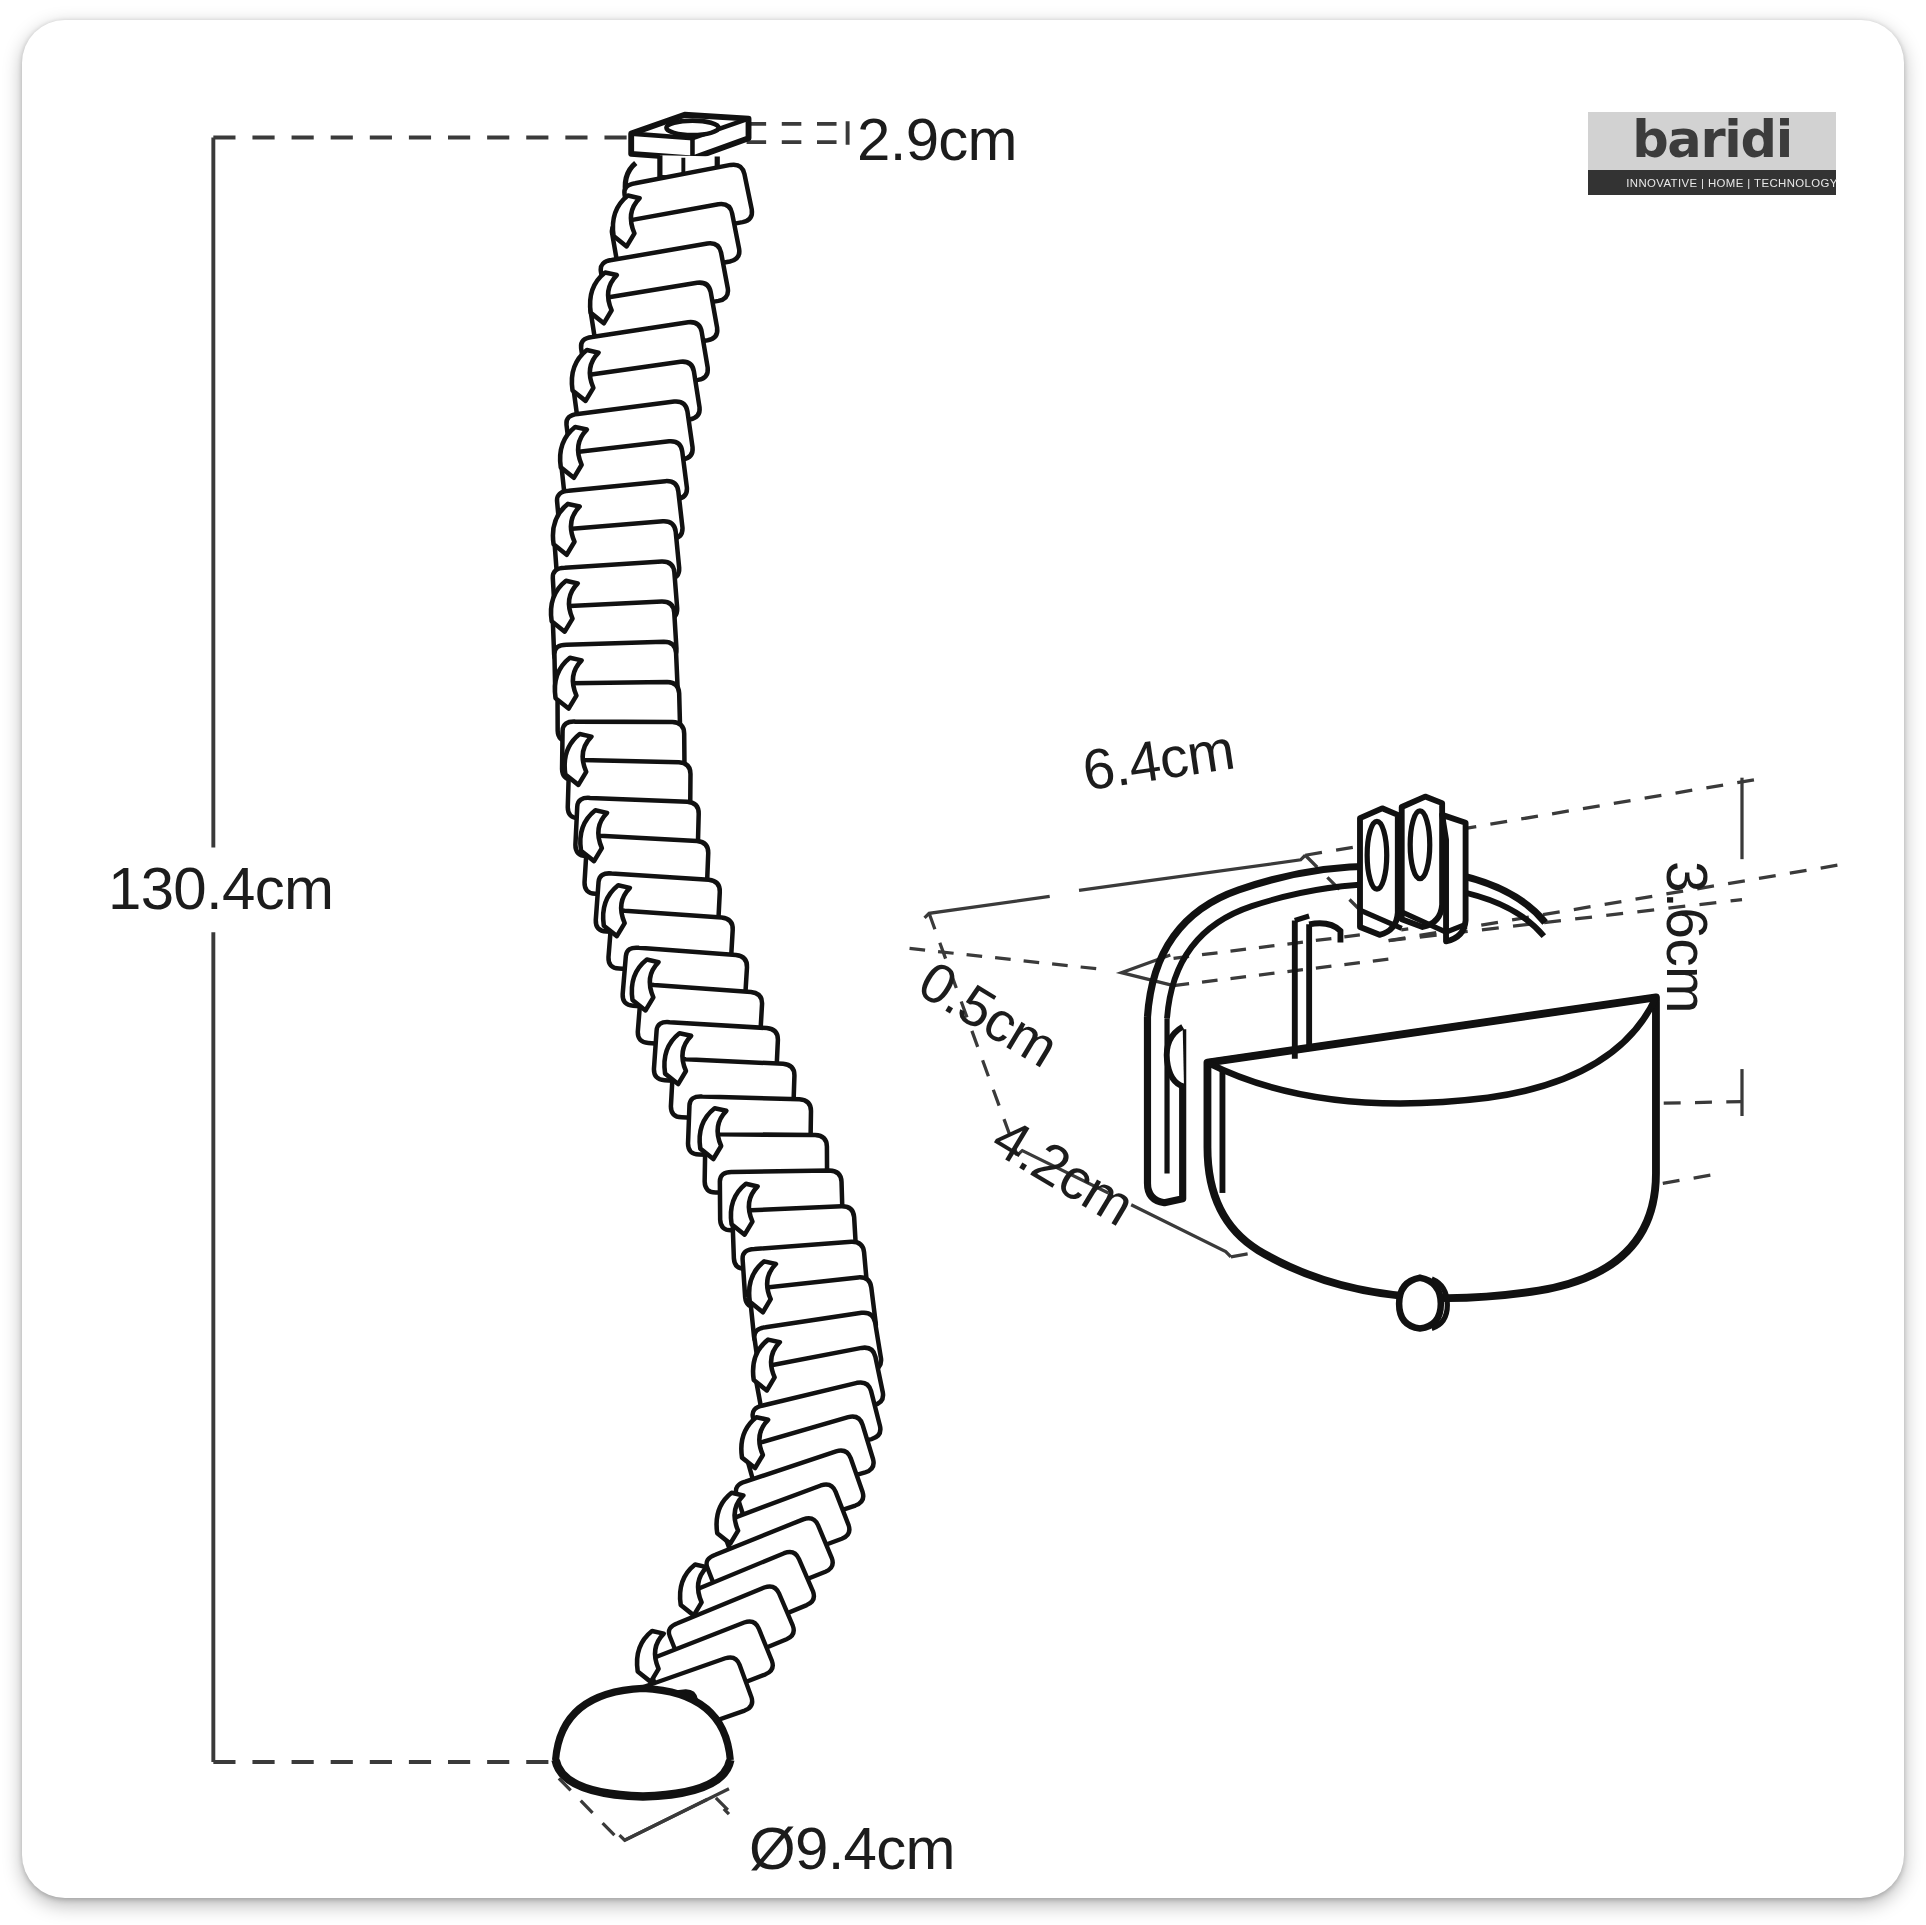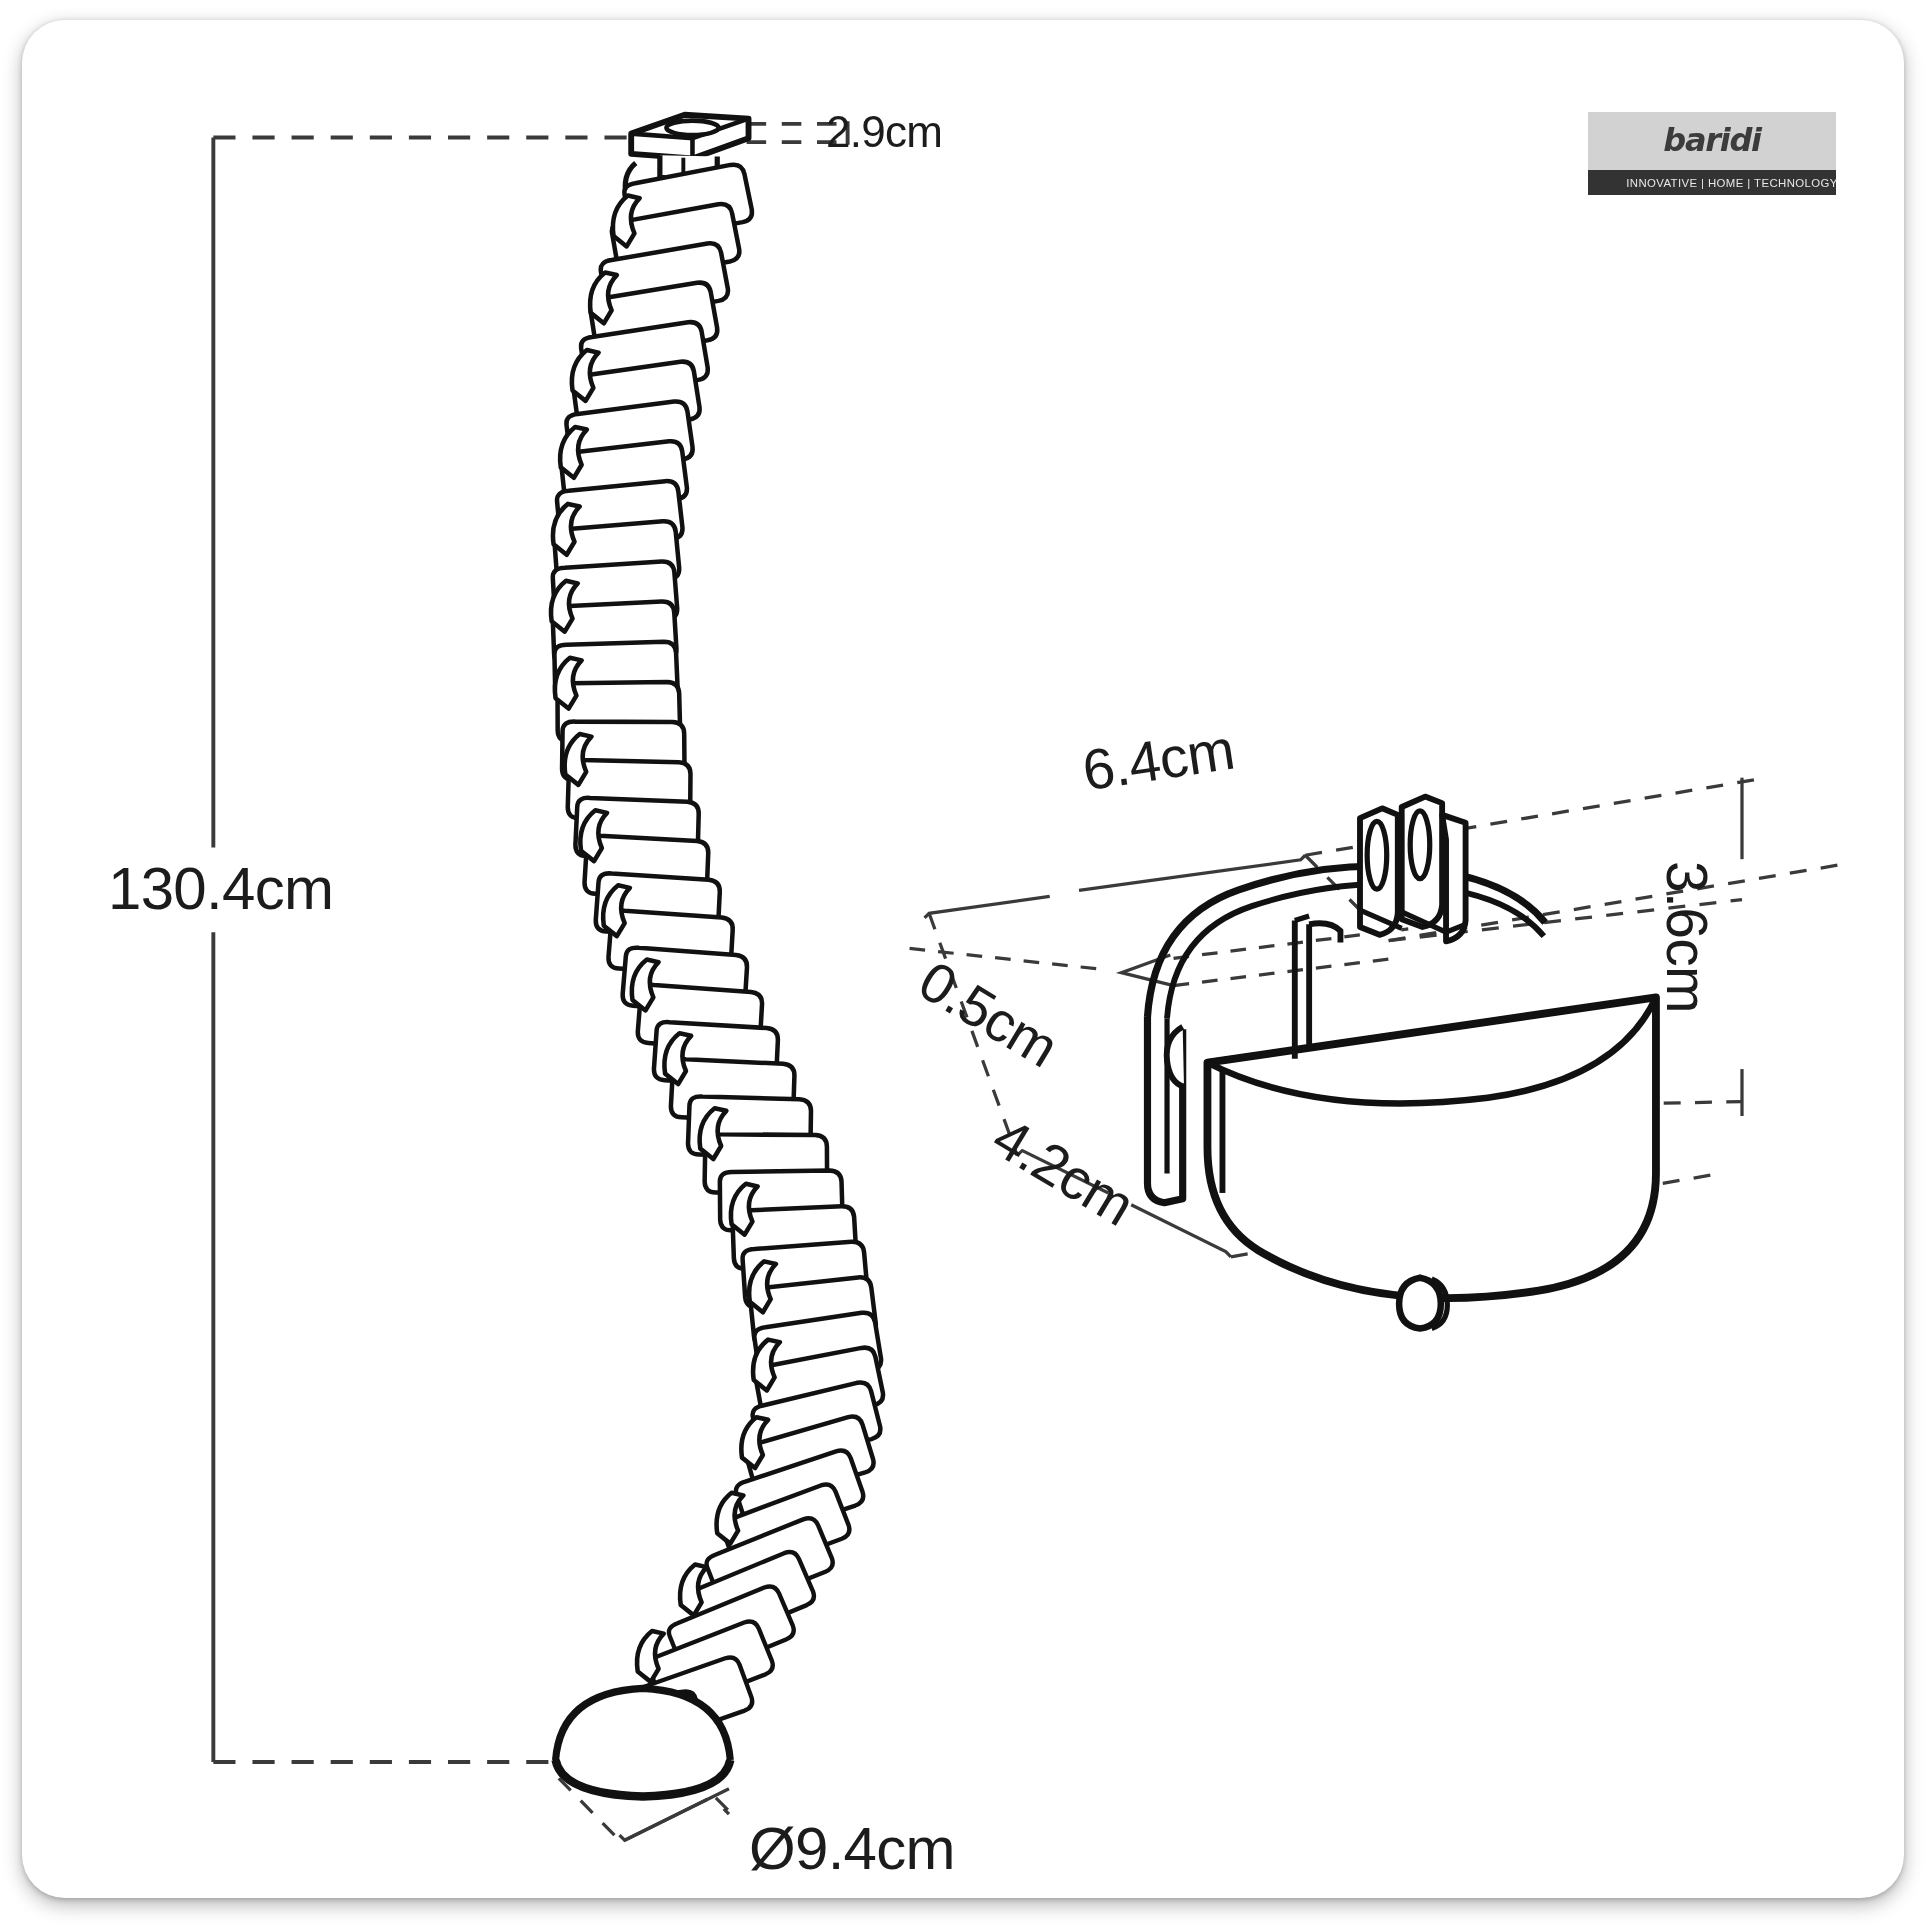--- a/index.html
+++ b/index.html
@@ -27,27 +27,26 @@
     position:absolute;
     left:1588px;top:112px;
     width:248px;height:83px;
     background:#d2d2d2;
   }
   #logo .wordmark{
     position:absolute;left:0;top:0;width:248px;height:59px;
     display:flex;align-items:center;justify-content:center;
     color:#3c3c3c;
     font-family:"DejaVu Sans","Liberation Sans",sans-serif;
-    font-size:32px;
+    font-size:51px;
     font-weight:bold;
     letter-spacing:-1.3px;
     line-height:1;
     padding-bottom:3.9px;
     box-sizing:border-box;
-    font-style:italic;
   }
   #logo .tagbar{
     position:absolute;left:0;bottom:0;width:248px;height:25px;
     background:#333333;
     display:flex;align-items:center;justify-content:center;
   }
   #logo .tagbar span{
     color:#e8e8e8;
     font-family:"Liberation Sans","DejaVu Sans",sans-serif;
     font-size:11.4px;
@@ -59,21 +58,21 @@
   
   .dim{
     position:absolute;
     color:#1c1c1c;
     font-family:"Liberation Sans","DejaVu Sans",sans-serif;
     font-weight:normal;
     white-space:nowrap;
     line-height:1;
   }
   #dim-height{ left:108px; top:859px; font-size:60px; letter-spacing:-0.7px;}
-  #dim-top   { left:826px; top:110px;  font-size:44px; letter-spacing:-0.7px;}
+  #dim-top   { left:857px; top:110px;  font-size:60px; letter-spacing:-0.7px;}
   #dim-diam  { left:717px; top:1819px; font-size:60px; letter-spacing:-0.7px;margin-left:32px;}
   #dim-64    { left:1079px; top:743px; font-size:57px; letter-spacing:-0.7px;
                transform:rotate(-8.5deg); transform-origin:left top;}
   #dim-05    { left:939px; top:952px; font-size:56px; letter-spacing:-0.7px;
                transform:rotate(31deg); transform-origin:left top;}
   #dim-42    { left:1013px; top:1108px; font-size:57px; letter-spacing:-0.7px;
                transform:rotate(31deg); transform-origin:left top;}
   #dim-36    { left:1715px; top:861px; font-size:57px; letter-spacing:-0.7px;
                transform:rotate(90deg); transform-origin:left top;}
 </style>

